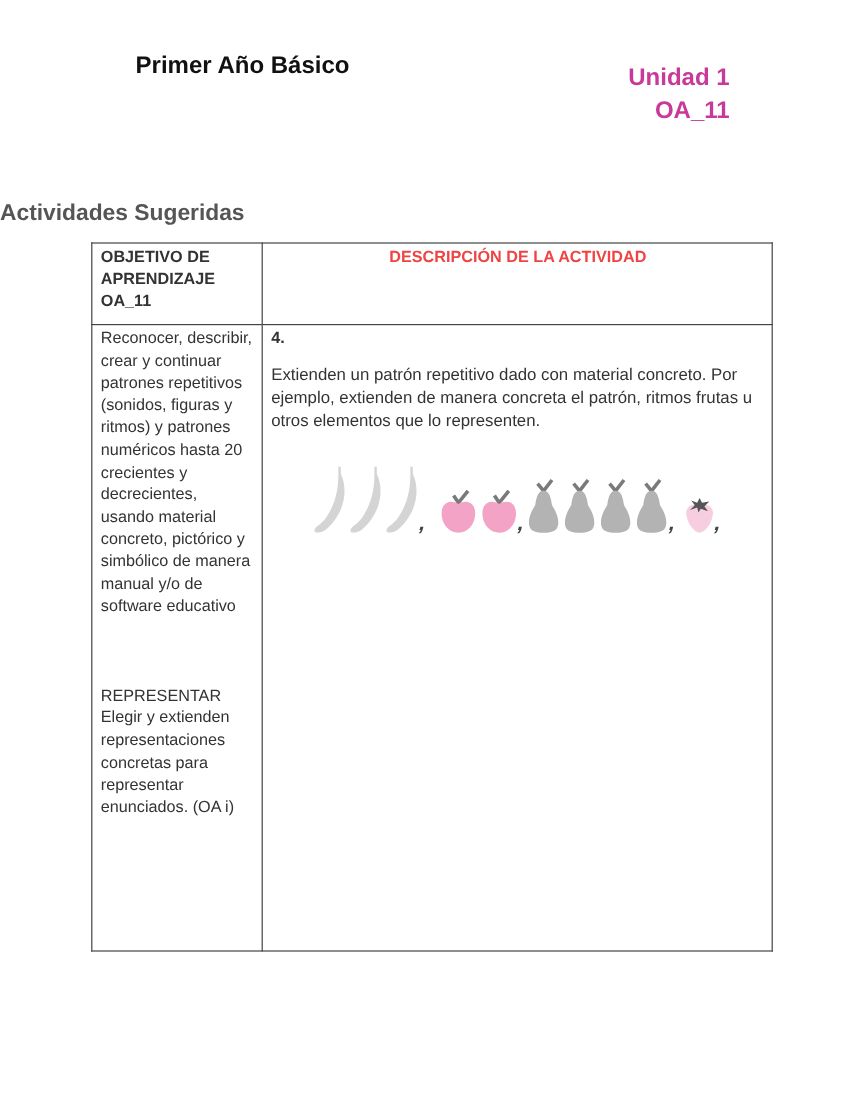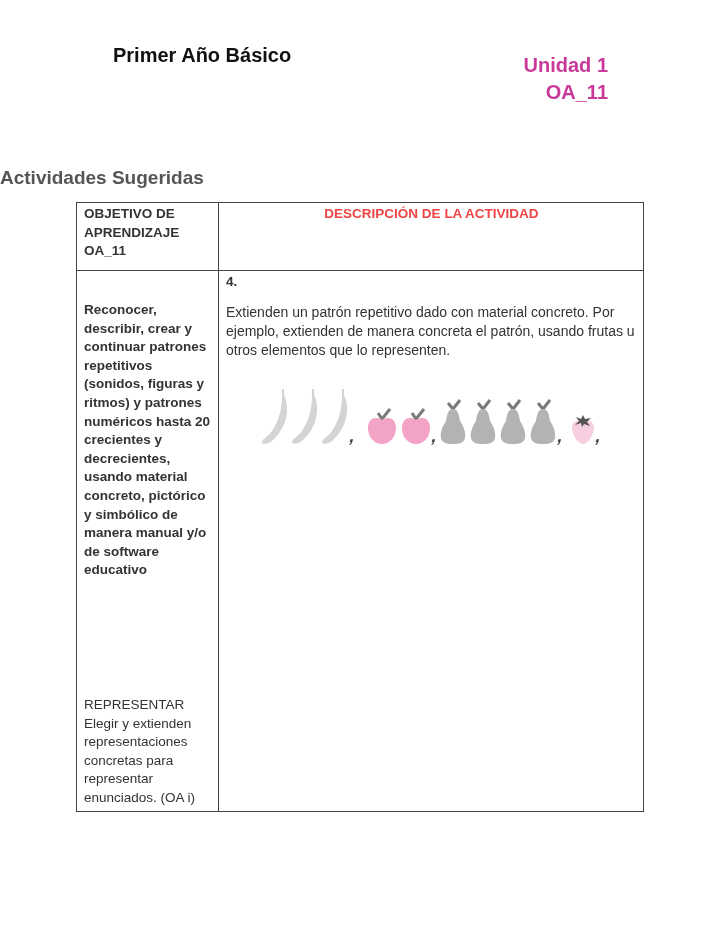--- a/index.html
+++ b/index.html
@@ -27,22 +27,22 @@
       border-collapse: collapse; table-layout: fixed;
     }
     table.activities td {
       border: 1.5px solid #444; vertical-align: top; padding: 2px 6px 4px 7px;
       font-size: 13.5px; line-height: 18.6px;
     }
     td.col-left { width: 128px; }
     tr.head-row { height: 68px; }
     .head-label { font-weight: bold; color: #333; }
     .head-center { text-align: center; font-weight: bold; color: #ef4444; }
-    .objective { font-weight: bold; color: #333; margin-top: 28px; }
-    .skill-block { margin-top: 116px; color: #333; font-weight: normal; }
+    .objective { font-weight: normal; color: #333; }
+    .skill-block { margin-top: 56px; color: #333; font-weight: normal; }
     .act-number { font-weight: bold; color: #333; }
     .act-desc { margin-top: 11px; color: #333; font-size: 14px; line-height: 19px; }
     .fruit-row {
       display: flex; align-items: flex-end; margin-top: 25px; margin-left: 34px; height: 60px;
     }
     .fruit { display: inline-block; }
     .comma { font-size: 18px; font-weight: bold; color: #444; margin: 0 1px 0 0; line-height: 18px; transform: skewX(-15deg); }
   </style>
 </head>
 <body>
@@ -72,21 +72,21 @@
   <tr>
     <td class="col-left">
       <div class="objective">Reconocer, describir, crear y continuar patrones repetitivos (sonidos, figuras y ritmos) y patrones numéricos hasta 20 crecientes y decrecientes, usando material concreto, pictórico y simbólico de manera manual y/o de software educativo</div>
       <div class="skill-block">
         <div>REPRESENTAR</div>
         <div>Elegir y extienden representaciones concretas para representar enunciados. (OA i)</div>
       </div>
     </td>
     <td>
       <div class="act-number">4.</div>
-      <div class="act-desc">Extienden un patrón repetitivo dado con material concreto. Por ejemplo, extienden de manera concreta el patrón, usando frutas u otros elementos que lo representen.</div>
+      <div class="act-desc">Extienden un patrón repetitivo dado con material concreto. Por ejemplo, extienden de manera concreta el patrón, ritmos frutas u otros elementos que lo representen.</div>
 
       <div class="fruit-row">
 
         <svg class="fruit" width="30" height="58" viewBox="0 0 30 58">
           <path d="M22 2 L24 2 L24 8 C30 20 28 40 12 54 C8 57 2 58 2 55 C2 52 8 50 12 44 C20 32 22 20 22 8 Z" fill="#d4d4d4"></path>
         </svg>
         <svg class="fruit" width="30" height="58" viewBox="0 0 30 58">
           <path d="M22 2 L24 2 L24 8 C30 20 28 40 12 54 C8 57 2 58 2 55 C2 52 8 50 12 44 C20 32 22 20 22 8 Z" fill="#d4d4d4"></path>
         </svg>
         <svg class="fruit" width="30" height="58" viewBox="0 0 30 58">

